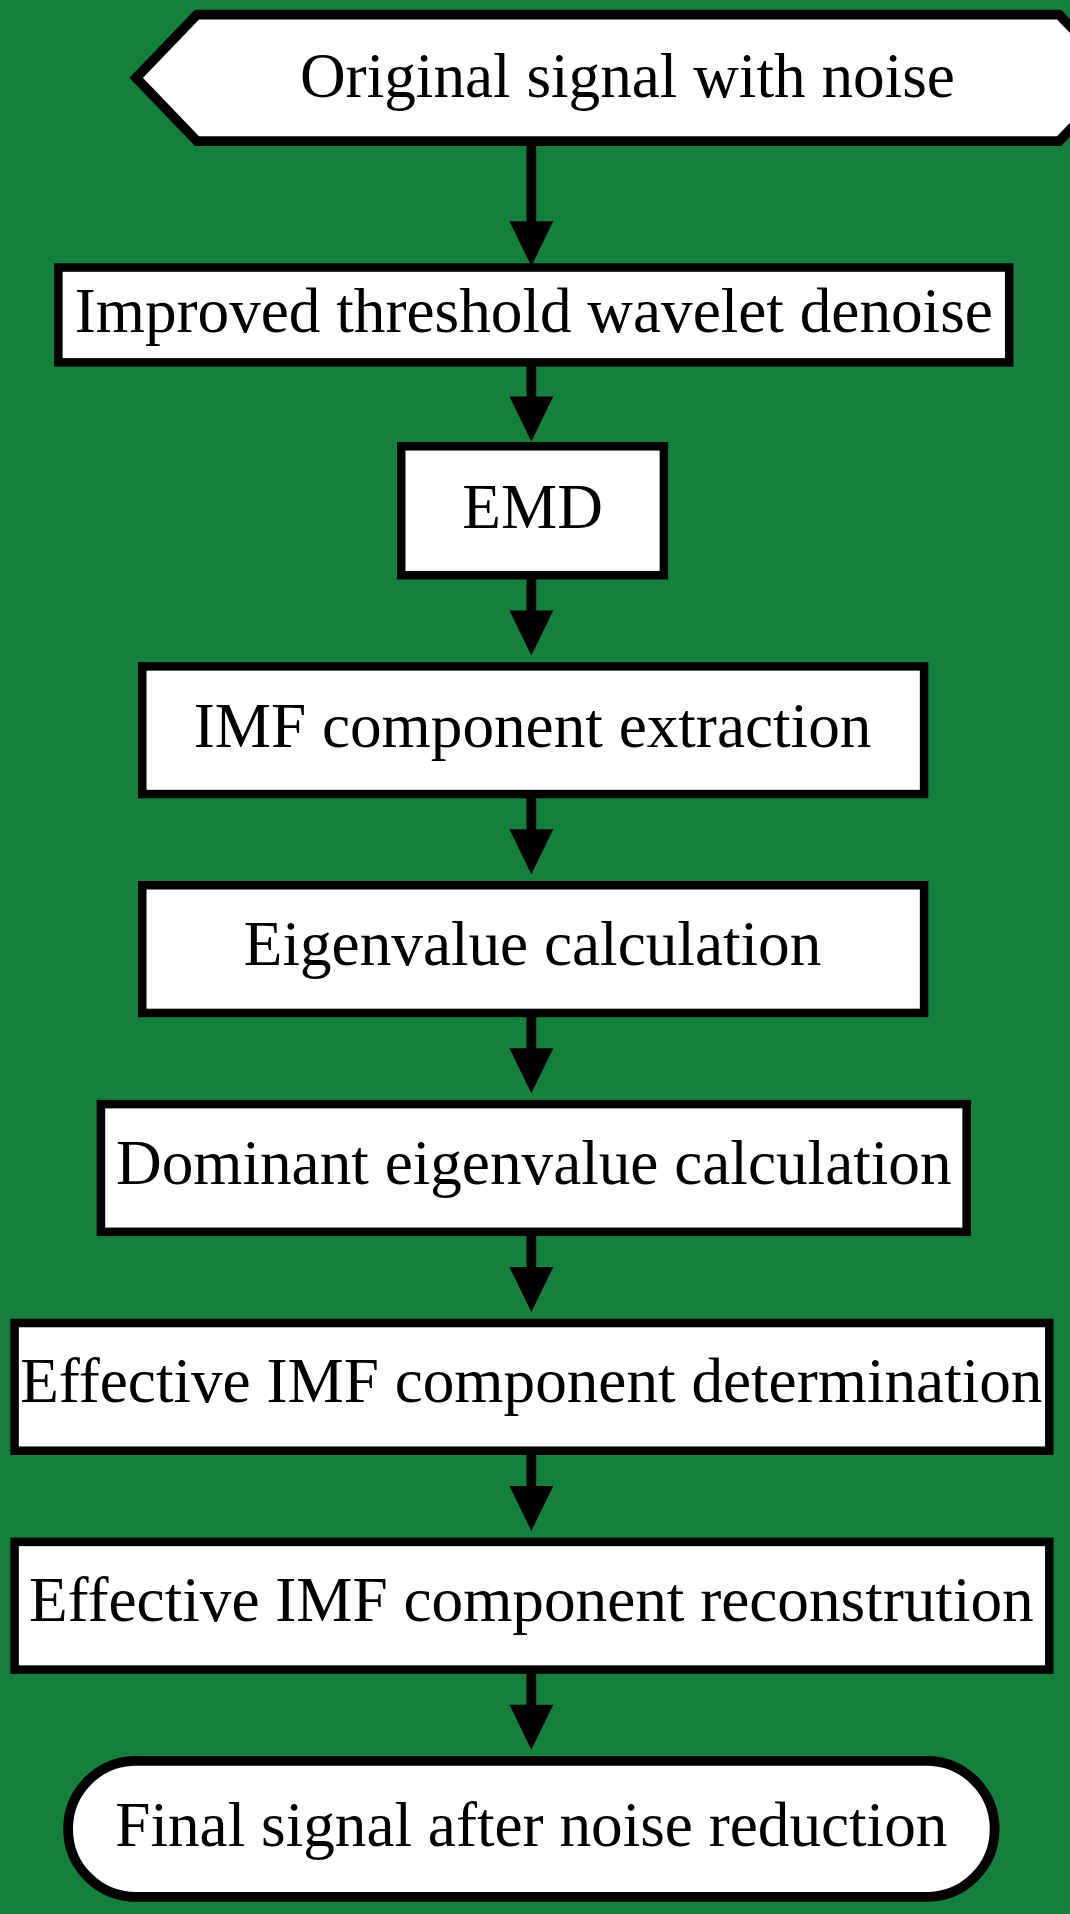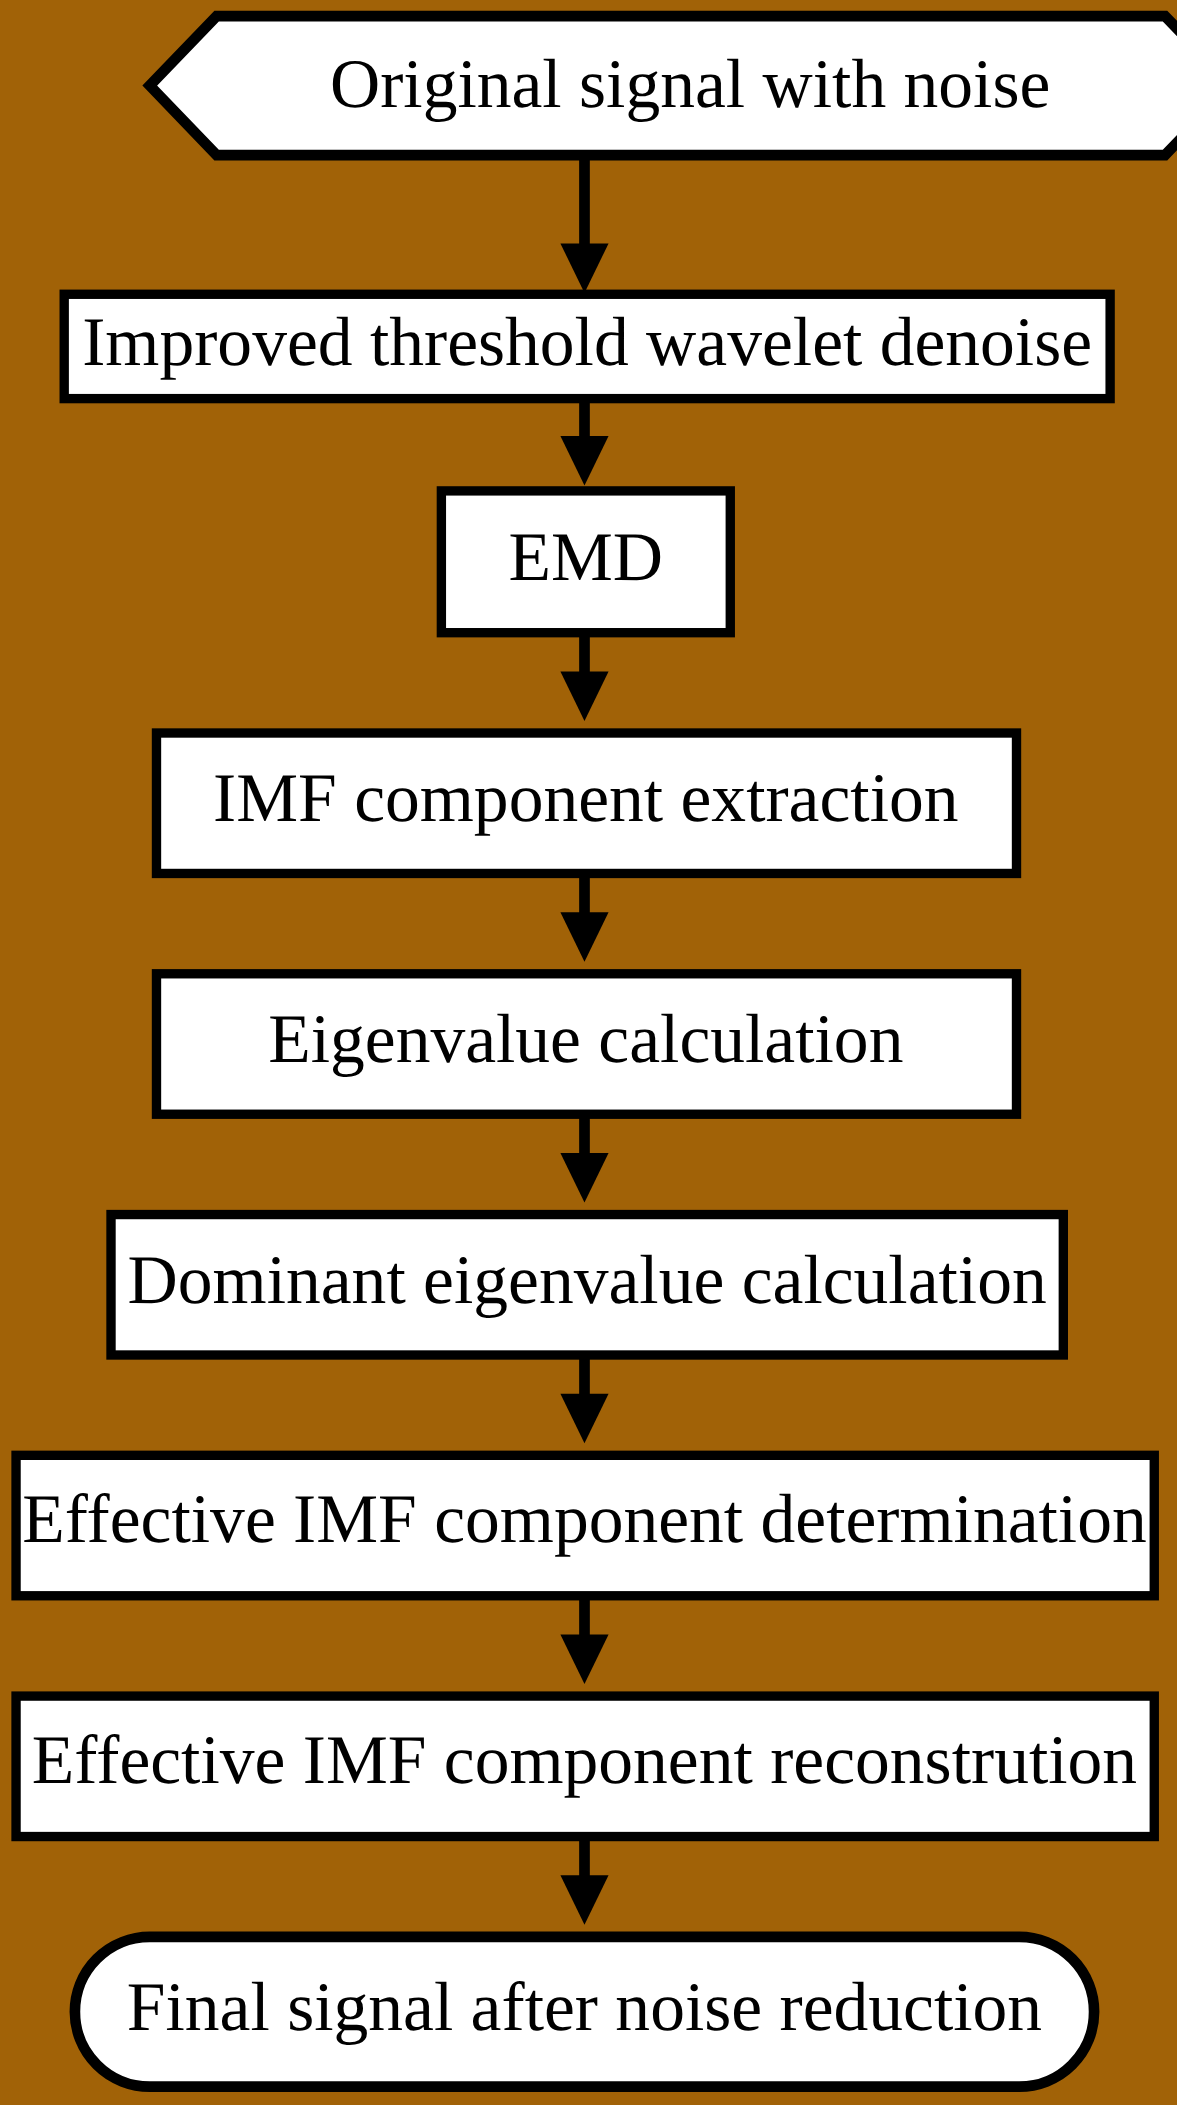--- a/index.html
+++ b/index.html
@@ -8,21 +8,21 @@
     padding: 0;
     background: #ffffff;
   }
   body {
     font-family: "Liberation Serif", "DejaVu Serif", serif;
   }
   #canvas {
     position: relative;
     width: 1070px;
     height: 1914px;
-    background: #a16207;
+    background: #15803d;
     overflow: hidden;
   }
   #flow-svg {
     position: absolute;
     top: 0;
     left: 0;
     width: 1070px;
     height: 1914px;
     display: block;
   }

